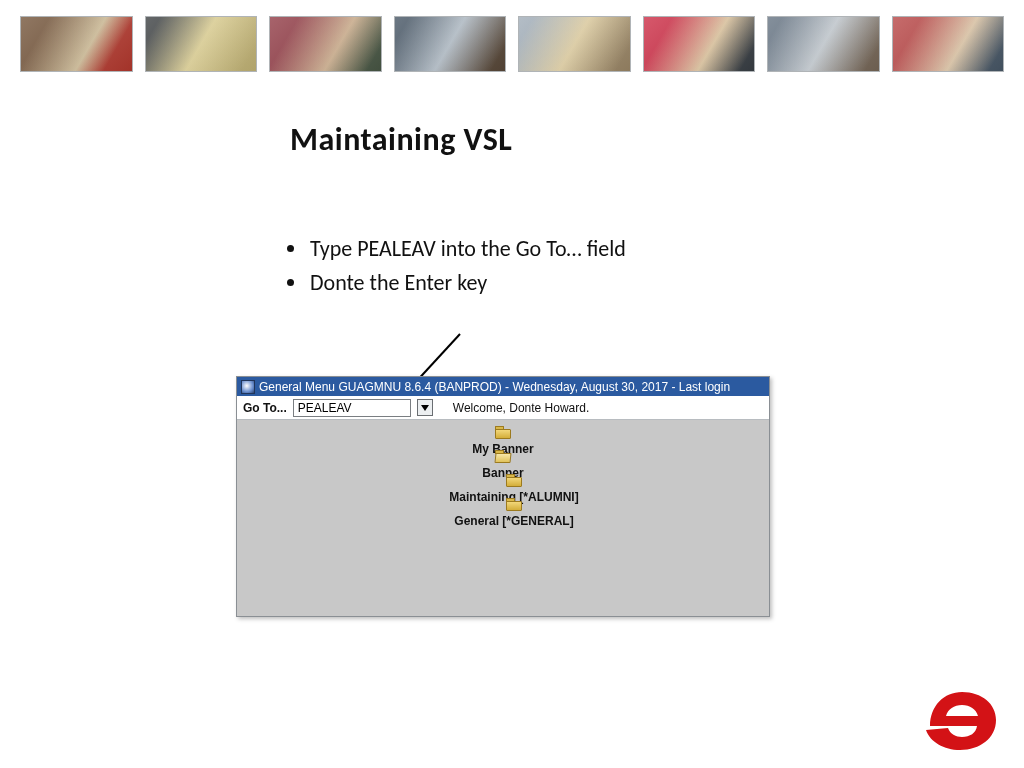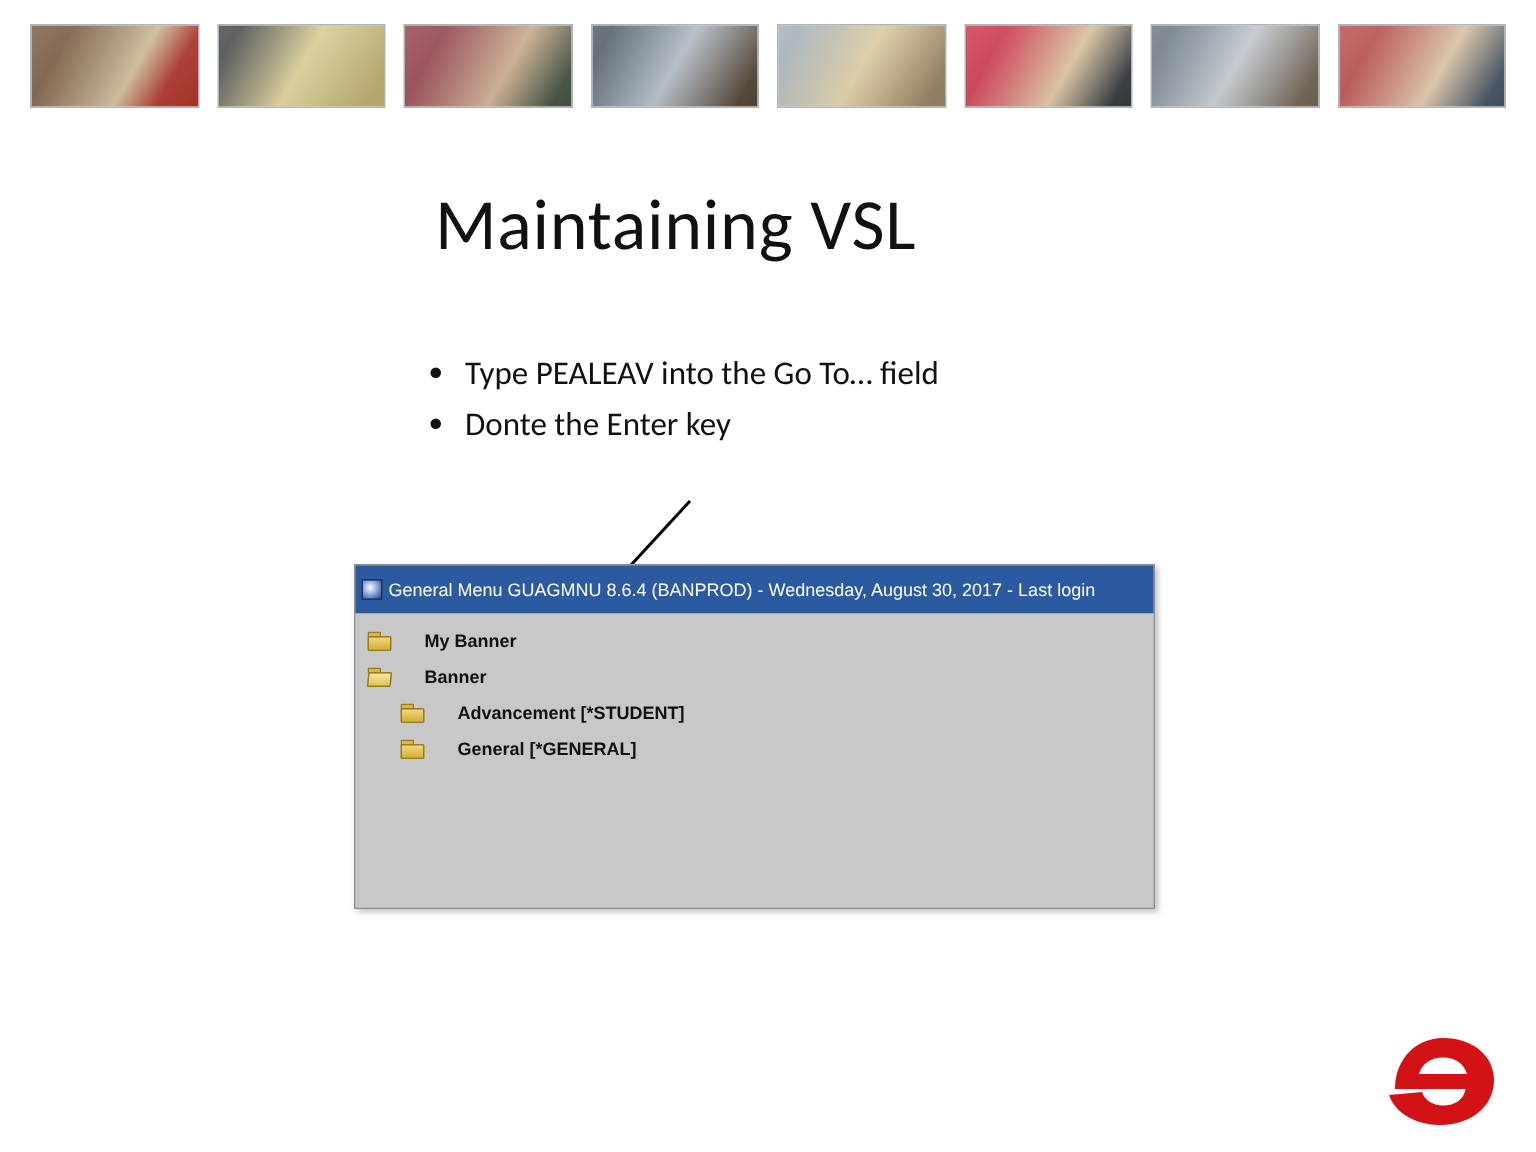--- a/index.html
+++ b/index.html
@@ -12,41 +12,41 @@
   .photo::after { content: ""; position: absolute; inset: 0; background: linear-gradient(135deg, rgba(255,255,255,0.25), rgba(0,0,0,0.12)); }
   .p1 { background: linear-gradient(120deg,#6b4a2e 20%,#d9c6a0 60%,#b93a2f 80%); }
   .p2 { background: linear-gradient(120deg,#303436 10%,#e6d89a 50%,#c9ba7a 90%); }
   .p3 { background: linear-gradient(120deg,#8a2f3a 20%,#d7b896 60%,#4b5a47 90%); }
   .p4 { background: linear-gradient(120deg,#3a4a5a 10%,#b9c4ce 50%,#5b4a3a 90%); }
   .p5 { background: linear-gradient(120deg,#9aa7b3 10%,#e8d6a8 50%,#a08b6a 90%); }
   .p6 { background: linear-gradient(120deg,#c9203a 20%,#e8cfa8 60%,#3a4046 90%); }
   .p7 { background: linear-gradient(120deg,#5b6a7a 10%,#cbd2d8 50%,#7a6a5a 90%); }
   .p8 { background: linear-gradient(120deg,#b33a3a 20%,#e8d0b0 60%,#4a5a6a 90%); }
 
-  .title { position: absolute; top: 120px; left: 290px; font-size: 48px; font-weight: 400; color: #111; letter-spacing: 0.5px; }
+  .title { position: absolute; top: 120px; left: 290px; font-size: 32px; font-weight: 700; color: #111; letter-spacing: 0.5px; }
 
   .bullets { position: absolute; top: 232px; left: 280px; font-size: 22px; color: #111; line-height: 1.55; }
   .bullets li { list-style: disc; margin-left: 28px; padding-left: 2px; }
 
   
   .arrow { position: absolute; top: 330px; left: 380px; width: 90px; height: 90px; pointer-events: none; }
 
   
   .app { position: absolute; top: 376px; left: 236px; width: 534px; border: 1px solid #8a8f94; box-shadow: 2px 2px 4px rgba(0,0,0,0.25); background: #c0c0c0; font-family: Tahoma, Verdana, Arial, sans-serif; font-size: 12px; }
-  .titlebar { background: #2b5aa0; color: #fff; height: 32px; display: flex; align-items: center; padding: 0 4px; gap: 4px; font-size: 12px; white-space: nowrap; overflow: hidden; }
+  .titlebar { background: #2b5aa0; color: #fff; height: 19px; display: flex; align-items: center; padding: 0 4px; gap: 4px; font-size: 12px; white-space: nowrap; overflow: hidden; }
   .tb-icon { width: 14px; height: 14px; background: radial-gradient(circle at 40% 40%, #fff, #6a8fcf 60%, #2a3f6a); border: 1px solid #20355a; flex: 0 0 auto; }
   .go-row { background: #fff; height: 24px; display: flex; align-items: center; padding: 2px 6px; gap: 6px; border-bottom: 1px solid #b8bcc0; }
   .go-label { font-weight: 700; color: #111; }
   .go-input { width: 118px; height: 18px; border: 1px solid #7a7e82; background: #fff; font-family: Tahoma, Arial, sans-serif; font-size: 12px; padding: 0 4px; }
   .go-dd { width: 16px; height: 17px; border: 1px solid #6a6e72; background: #eceff1; display: flex; align-items: center; justify-content: center; cursor: pointer; }
   .go-dd svg { display: block; }
   .welcome { margin-left: 14px; color: #111; }
 
   .tree { background: #c8c8c8; padding: 6px 8px 10px 8px; min-height: 196px; }
-  .tree-row { display: flex; align-items: center; height: 24px; gap: 22px; font-weight: 700; color: #111; cursor: pointer; }
+  .tree-row { display: flex; align-items: center; height: 24px; gap: 3px; font-weight: 700; color: #111; cursor: pointer; flex-direction: column; }
   .tree-row.child { margin-left: 22px; }
   .folder-icon { width: 16px; height: 13px; position: relative; flex: 0 0 auto; }
   .folder-icon::before { content: ""; position: absolute; top: 0; left: 0; width: 7px; height: 3px; background: #d9b84a; border: 1px solid #9c7a1e; border-bottom: none; border-radius: 1px 1px 0 0; }
   .folder-icon::after { content: ""; position: absolute; top: 3px; left: 0; right: 0; bottom: 0; background: linear-gradient(#f2d77a,#d4ae3a); border: 1px solid #9c7a1e; border-radius: 1px; }
   .folder-icon.open::after { background: linear-gradient(#f7e7a8,#e0c25a); transform: skewX(-6deg); }
 
   
   .logo { position: absolute; right: 24px; bottom: 16px; width: 76px; height: 62px; }
 </style>
 </head>
@@ -75,32 +75,42 @@
   <svg class="arrow" viewBox="0 0 90 90">
     <line x1="80" y1="4" x2="10" y2="80" stroke="#000" stroke-width="2"></line>
     <polygon points="10,80 22,64 28,72" fill="#000"></polygon>
   </svg>
 
   <div class="app">
     <div class="titlebar">
       <span class="tb-icon"></span>
       <span>General Menu  GUAGMNU  8.6.4  (BANPROD) - Wednesday, August 30, 2017 - Last login</span>
     </div>
+    <div class="go-row">
+      <span class="go-label">Go To...</span>
+      <input class="go-input" value="PEALEAV" style="">
+      <span class="go-dd">
+        <svg width="8" height="6" viewBox="0 0 8 6">
+            <polygon points="0,0 8,0 4,6" fill="#000"></polygon>
+          </svg>
+      </span>
+      <span class="welcome">Welcome, Donte Howard.</span>
+    </div>
     <div class="tree">
       <div class="tree-row">
         <span class="folder-icon"></span>
         <span>My Banner</span>
       </div>
       <div class="tree-row">
         <span class="folder-icon open"></span>
         <span>Banner</span>
       </div>
       <div class="tree-row child">
         <span class="folder-icon"></span>
-        <span>Advancement [*STUDENT]</span>
+        <span>Maintaining [*ALUMNI]</span>
       </div>
       <div class="tree-row child">
         <span class="folder-icon"></span>
         <span>General [*GENERAL]</span>
       </div>
     </div>
   </div>
 
   <svg class="logo" viewBox="0 0 76 62">
     <path d="M38 2c20 0 34 12 34 28 0 18-16 30-36 30C20 60 6 52 2 40l22-2c2 6 8 9 14 9 8 0 14-4 15-11H6C6 16 20 2 38 2z M22 26h32c-2-7-8-11-16-11S24 19 22 26z" fill="#d31216"></path>

